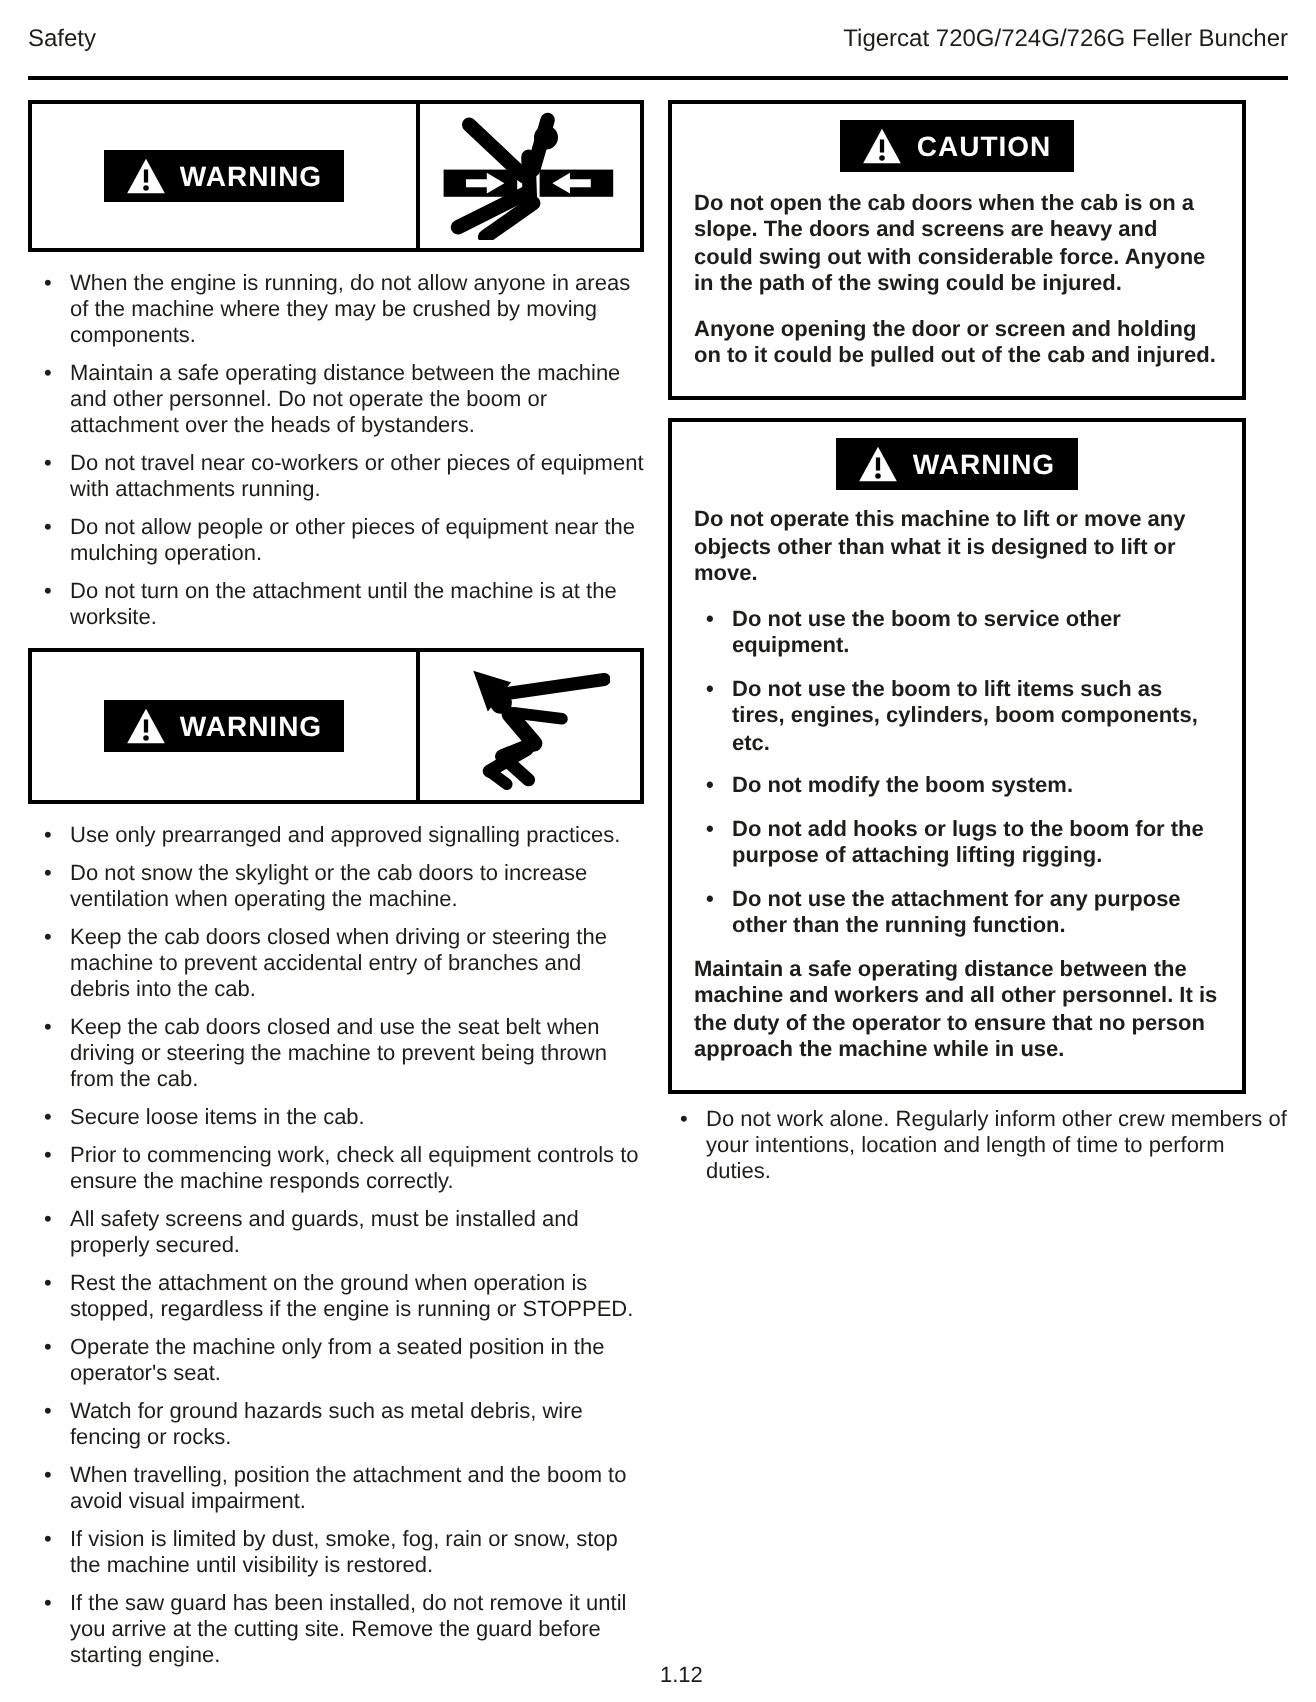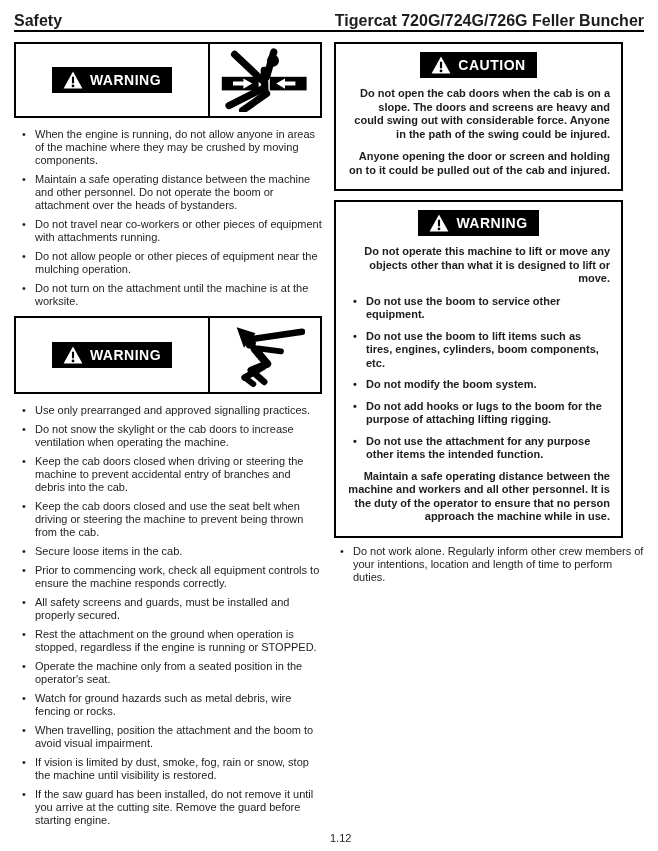--- a/index.html
+++ b/index.html
@@ -9,22 +9,22 @@
     width:658px; height:851px;
     background:#ffffff;
     font-family:"Liberation Sans", sans-serif;
     color:#1d1d1b;
     margin:0 auto;
     overflow:hidden;
   }
   .content { position:absolute; left:14px; top:12px; width:630px; }
   .header {
     display:flex; justify-content:space-between; align-items:flex-end;
-    font-size:16px; font-weight:bold;
-    padding-bottom:0;
+    font-size:12px; font-weight:normal;
+    padding-bottom:12px;
     border-bottom:2px solid #000;
   }
   .main { display:flex; gap:12px; margin-top:10px; }
   .col-left  { width:308px; flex:none; }
   .col-right { width:310px; flex:none; }
 
   .hazard-box {
     border:2px solid #000;
     display:flex; align-items:stretch;
   }
@@ -52,21 +52,21 @@
   .bullet-item .dot { width:13px; flex:none; }
   .bullet-item .txt { flex:1; }
 
   .text-box {
     width:289px;
     border:2px solid #000;
     padding:8px 11px 3px 11px;
     font-weight:bold; font-size:11px; line-height:13.5px;
   }
   .text-box .label-row { text-align:center; margin-bottom:9px; }
-  .text-box p { margin-bottom:9px;text-align:right; }
+  .text-box p { margin-bottom:9px; }
   .text-box .bullet-list { margin-top:0; padding-left:6px; }
   .text-box .bullet-item { font-weight:bold; margin-bottom:8px; line-height:13.5px; }
 
   .caution-box { margin-bottom:9px; }
   .mt2 { margin-top:8px; }
   .after-box-list { margin-top:7px; padding-left:6px; }
 
   .footer {
     position:absolute; left:302px; bottom:7px;
     font-size:11px;
@@ -274,21 +274,21 @@
               <div class="bullet-item">
                 <span class="dot">•</span>
                 <span class="txt">Do not modify the boom system.</span>
               </div>
               <div class="bullet-item">
                 <span class="dot">•</span>
                 <span class="txt">Do not add hooks or lugs to the boom for the purpose of attaching lifting rigging.</span>
               </div>
               <div class="bullet-item">
                 <span class="dot">•</span>
-                <span class="txt">Do not use the attachment for any purpose other items the intended function.</span>
+                <span class="txt">Do not use the attachment for any purpose other than the running function.</span>
               </div>
             </div>
           <div>
               <p>Maintain a safe operating distance between the machine and workers and all other personnel. It is the duty of the operator to ensure that no person approach the machine while in use.</p>
             </div>
         </div>
 
         <div class="bullet-list after-box-list">
             <div class="bullet-item">
               <span class="dot">•</span>

